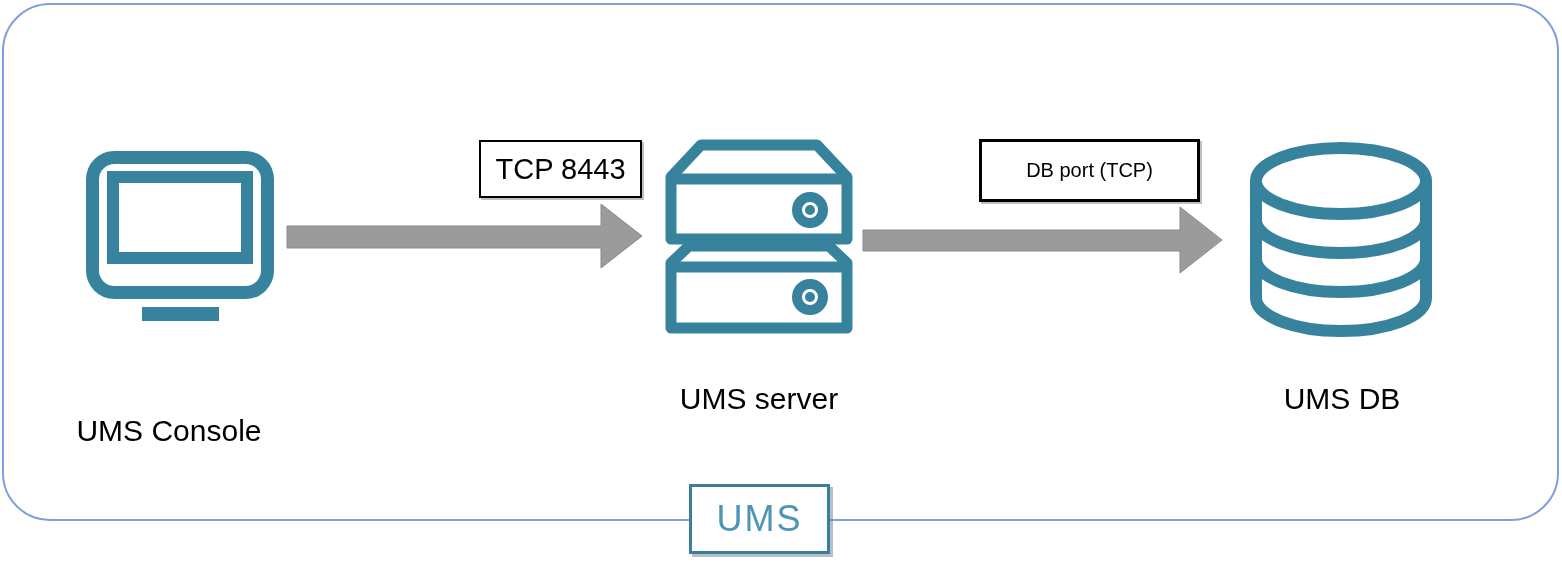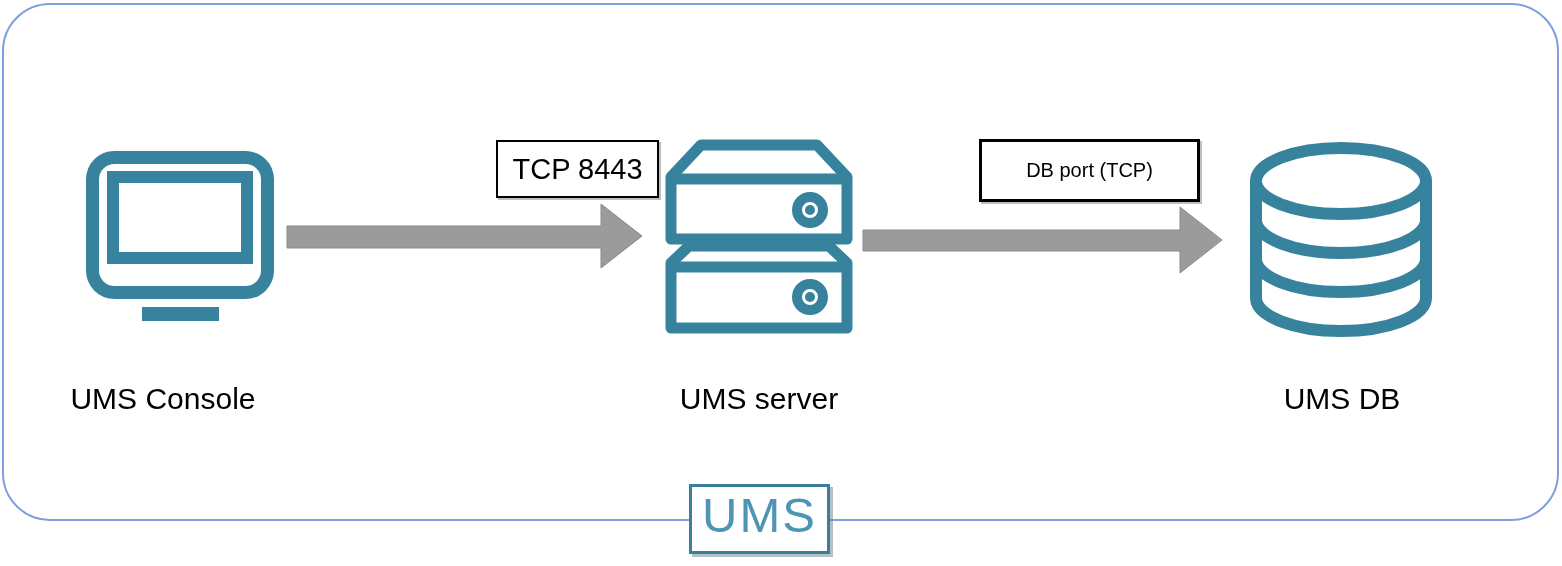--- a/index.html
+++ b/index.html
@@ -42,51 +42,51 @@
     border: 2px solid #000000;
     box-shadow: 2px 2px 0 rgba(0,0,0,0.25);
     color: #000000;
     font-size: 29px;
     display: flex;
     align-items: center;
     justify-content: center;
     white-space: nowrap;
     box-sizing: border-box;
   }
-  .port-label-1 { left: 496px; top: 140px; width: 163px; height: 58px; }
+  .port-label-1 { left: 479px; top: 140px; width: 163px; height: 58px; }
   .port-label-2 { left: 979px; top: 139px; width: 221px; height: 63px; border-width: 3px; font-size: 20px; }
 
   .node-label {
     position: absolute;
     top: 382px;
     width: 240px;
     text-align: center;
     font-size: 30px;
     color: #000000;
     white-space: nowrap;
   }
-  .node-label-console { left: 43px; }
+  .node-label-console { left: 49px; margin-top: 32px; }
   .node-label-server  { left: 639px; }
   .node-label-db      { left: 1222px; }
 
   .ums-badge {
     position: absolute;
     left: 689px;
     top: 484px;
     width: 141px;
     height: 70px;
     background: #ffffff;
     border: 3px solid #3A7E9C;
     box-shadow: 3px 3px 0 rgba(90, 115, 125, 0.45);
     box-sizing: border-box;
     display: flex;
-    align-items: flex-start;
+    align-items: center;
     justify-content: center;
     z-index: 2;
-    font-size: 49px;
+    font-size: 36px;
     font-weight: 300;
     letter-spacing: 2px;
     color: #4E94B4;
   }
 </style>
 </head>
 <body>
 
 <div id="canvas">
 

